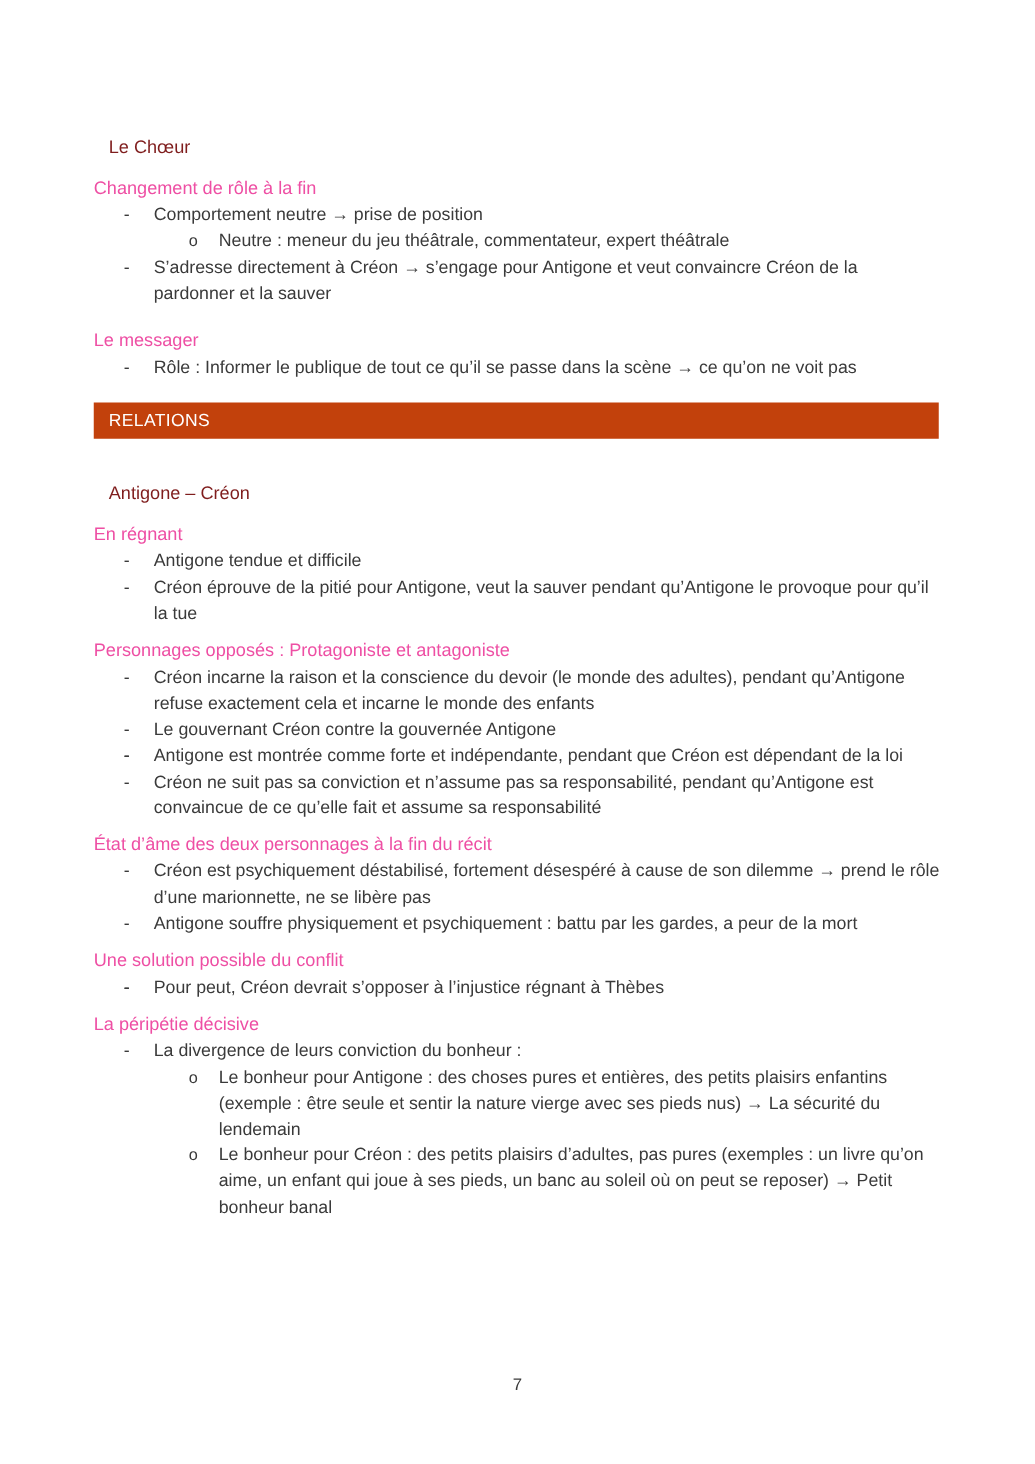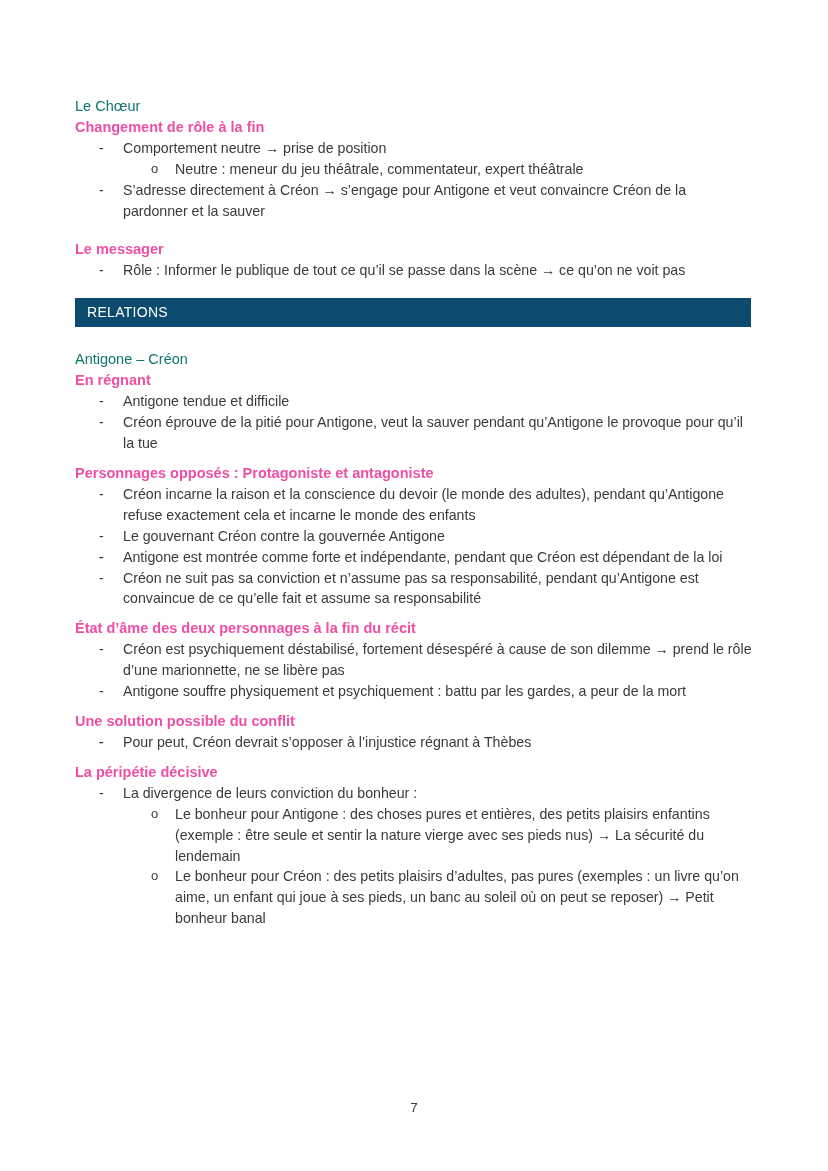--- a/index.html
+++ b/index.html
@@ -23,35 +23,35 @@
     height: 1171px;
     background: #ffffff;
   }
   .content {
     position: absolute;
     left: 75px;
     top: 96px;
     width: 678px;
   }
   .h-light {
-    color: #0f766e;
+    color: #7f1d1d;
     font-size: 14.5px;
     line-height: 1.45;
-    margin: 0;
+    margin: 12px;
     font-weight: normal;
   }
   .h-bold {
     color: #ee4fa4;
     font-size: 14.5px;
     line-height: 1.45;
     margin: 0;
-    font-weight: bold;
+    font-weight: normal;
   }
   .banner {
-    background: #0c4a6e;
+    background: #c2410c;
     color: #ffffff;
     font-size: 14px;
     padding: 6px 12px 7px 12px;
     margin: 18px 0 0 0;
     width: 676px;
     box-sizing: border-box;
     letter-spacing: 0.3px;
   }
   ul.lvl1 {
     list-style: none;

